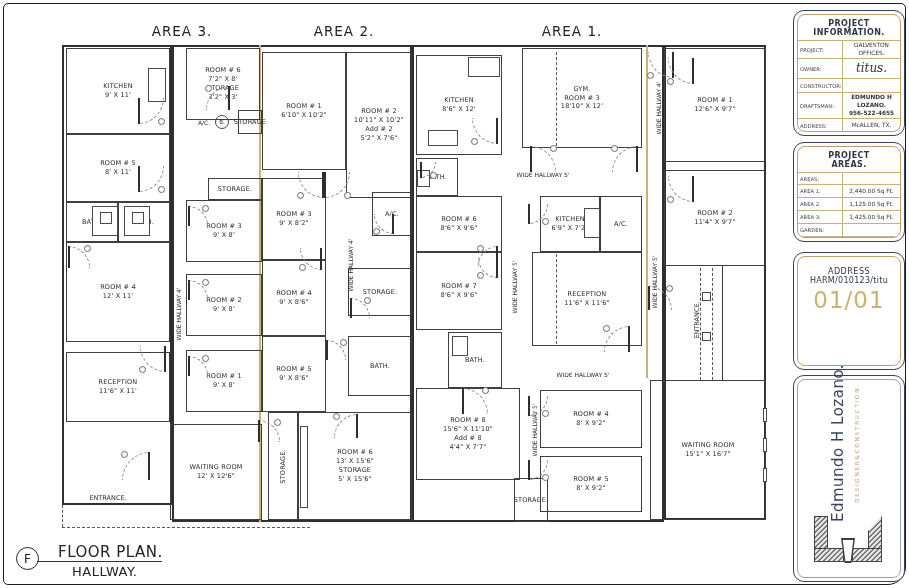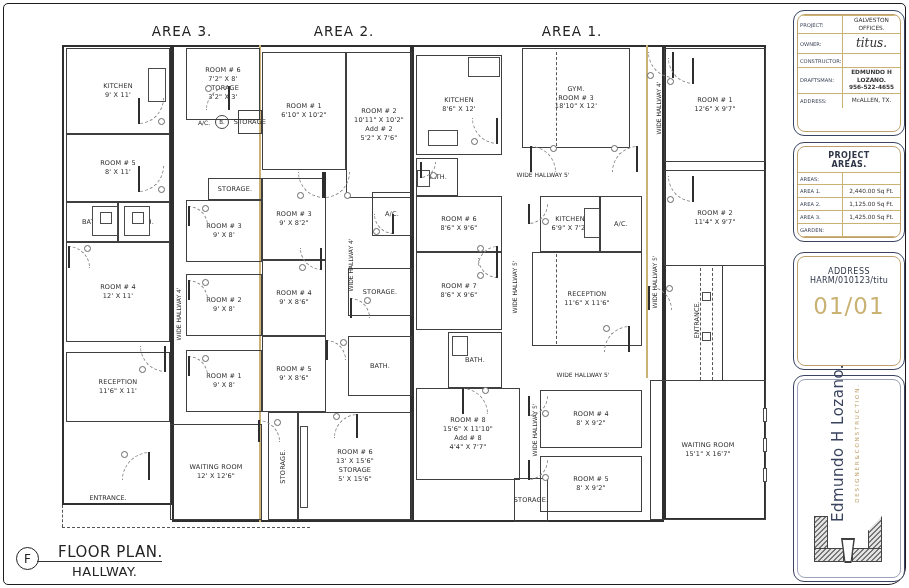--- a/index.html
+++ b/index.html
@@ -212,21 +212,21 @@
       </div>
     </div>
     <div class="room" style="left: 416px; top: 388px; width: 104px; height: 92px;">
       <div class="lbl">
         <span>ROOM # 8</span>
         <span>15'6" X 11'10"</span>
         <span>Add # 8</span>
         <span>4'4" X 7'7"</span>
       </div>
     </div>
-    <div class="room" style="left: 522px; top: 48px; width: 108px; height: 100px;">
+    <div class="room" style="left: 522px; top: 48px; width: 120px; height: 100px;">
       <div class="lbl">
         <span>GYM.</span>
         <span>ROOM # 3</span>
         <span>18'10" X 12'</span>
       </div>
     </div>
     <div class="room" style="left: 540px; top: 196px; width: 60px; height: 56px;">
       <div class="lbl">
         <span>KITCHEN</span>
         <span>6'9" X 7'2"</span>
@@ -409,20 +409,21 @@
     <div class="door-arc" style="left: 668px; top: 58px; width: 26px; height: 26px; border-bottom: 1.2px dashed rgb(138, 138, 138); border-left: 1.2px dashed rgb(138, 138, 138); border-bottom-left-radius: 100%;"></div>
     <div class="door-leaf" style="left: 692.4px; top: 58px; height: 26px;"></div>
     <div class="door-tag" style="left: 667px; top: 78px;"></div>
     <div class="door-arc" style="left: 668px; top: 176px; width: 26px; height: 26px; border-bottom: 1.2px dashed rgb(138, 138, 138); border-left: 1.2px dashed rgb(138, 138, 138); border-bottom-left-radius: 100%;"></div>
     <div class="door-leaf" style="left: 692.4px; top: 176px; height: 26px;"></div>
     <div class="door-tag" style="left: 667px; top: 196px;"></div>
   </div>
 
 <div class="panel" style="top:10px;height:126px;">
   <div class="panel-inner">
+    <div class="ptitle">PROJECT INFORMATION.</div>
     <div id="info-rows">
         <div class="trow" style="min-height: 12px;">
           <div class="tlab">
             <span>PROJECT:</span>
           </div>
           <div class="tval">
             <div>GALVESTON OFFICES.</div>
           </div>
         </div>
         <div class="trow" style="min-height: 19px;">
@@ -507,21 +508,21 @@
           <div class="tval"></div>
         </div>
       </div>
   </div>
 </div>
 
 <div class="panel" style="top:252px;height:118px;">
   <div class="panel-inner" style="justify-content:flex-start;padding-top:10px;">
     <div style="font-size:8px;color:#2e3648;text-align:center;letter-spacing:.5px;">ADDRESS</div>
     <div style="font-size:8px;color:#2e3648;text-align:center;letter-spacing:.3px;">HARM/010123/titu</div>
-    <div class="sheetword" style="margin-top:8px;">01/01</div>
+    <div class="sheetword" style="margin-top:2px;">01/01</div>
   </div>
 </div>
 
 <div class="panel" style="top:375px;height:207px;">
   <div class="panel-inner" style="border-color:#9aa3b8;"></div>
 </div>
 <div class="vtext" style="left:838px;top:443px;font-size:15px;color:#39435f;letter-spacing:.5px;">Edmundo H Lozano.</div>
 <div class="vtext" style="left:857px;top:443px;font-size:5.6px;color:#bfa06a;letter-spacing:1.8px;">DESIGNER&amp;CONSTRUCTION.</div>
 
 <div>

